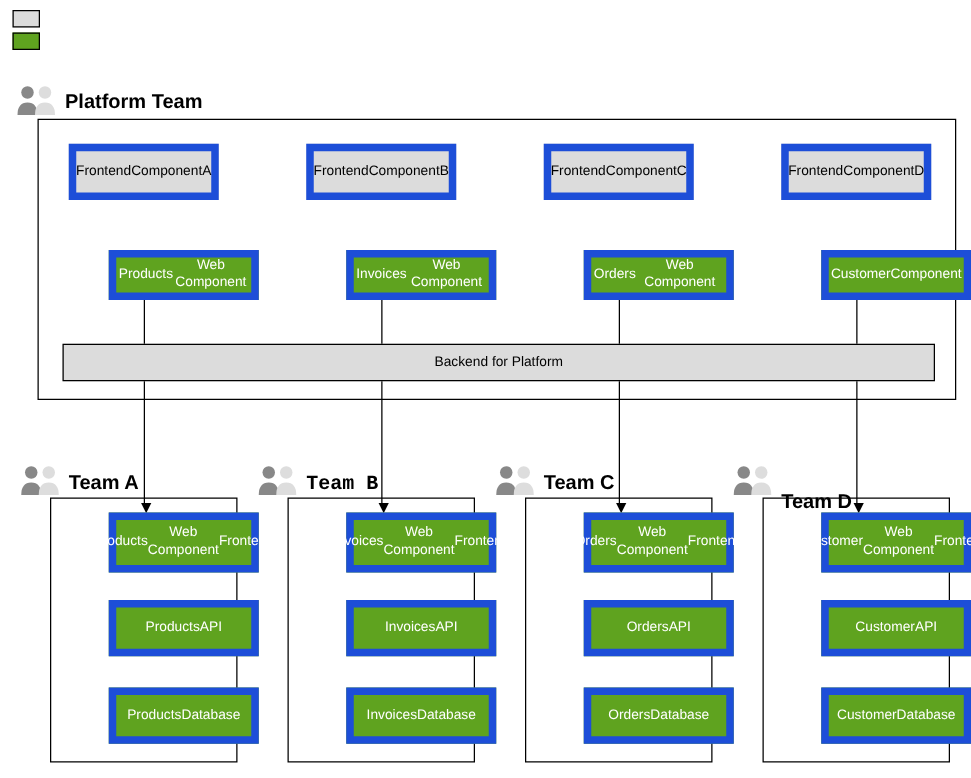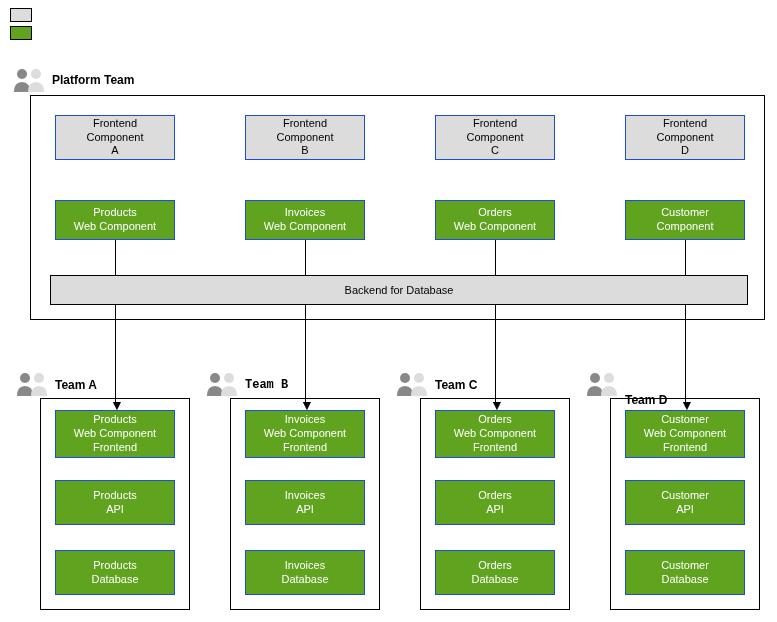--- a/index.html
+++ b/index.html
@@ -16,49 +16,49 @@
   .legend { position: absolute; top: 6px; left: 10px; }
   .legend-row { display: flex; align-items: center; height: 18px; }
   .swatch {
     width: 22px; height: 14px; border: 1px solid #000; margin-right: 6px;
   }
   .gray-bg { background: #dcdcdc; }
   .green-bg { background: #5fa31f; }
 
   .box {
     position: absolute;
-    border: 1px solid #1d4ed8;
+    border: 6px solid #1d4ed8;
     text-align: center;
-    display: flex; flex-direction: column;
+    display: flex; flex-direction: row;
     justify-content: center; align-items: center;
     line-height: 1.25;
     padding: 2px;
   }
-  .box.green { color: #fff; }
+  .box.green { color: #fff; margin-left: 32px; }
 
   .bff {
     position: absolute;
     border: 1px solid #000;
     background: #dcdcdc;
     text-align: center;
     display: flex; align-items: center; justify-content: center;
   }
 
   .platform-frame {
     position: absolute;
     border: 1px solid #000;
   }
   .domain-frame {
     position: absolute;
     border: 1px solid #000;
   }
 
   .label {
     position: absolute;
-    font-size: 12px;
+    font-size: 16px;
     font-weight: bold;
   }
 
   .team-icon {
     position: absolute;
   }
 
   .arrowhead {
     position: absolute;
     font-size: 14px;
@@ -127,21 +127,21 @@
 <div class="box green-bg green" style="left:435px; top:200px; width:120px; height:40px;">
   <span>Orders</span>
   <span>Web Component</span>
 </div>
 <div class="box green-bg green" style="left:625px; top:200px; width:120px; height:40px;">
   <span>Customer</span>
   <span>Component</span>
 </div>
 
 <div class="bff" style="left:50px; top:275px; width:698px; height:30px;">
-  <span>Backend for Database</span>
+  <span>Backend for Platform</span>
 </div>
 
 <div class="vline" style="left:115px; top:240px; height:35px;"></div>
 <div class="vline" style="left:305px; top:240px; height:35px;"></div>
 <div class="vline" style="left:495px; top:240px; height:35px;"></div>
 <div class="vline" style="left:685px; top:240px; height:35px;"></div>
 
 <div class="vline" style="left:115px; top:305px; height:98px;"></div>
 <div class="arrowhead" style="left:110px; top:405px;">▼</div>
 

